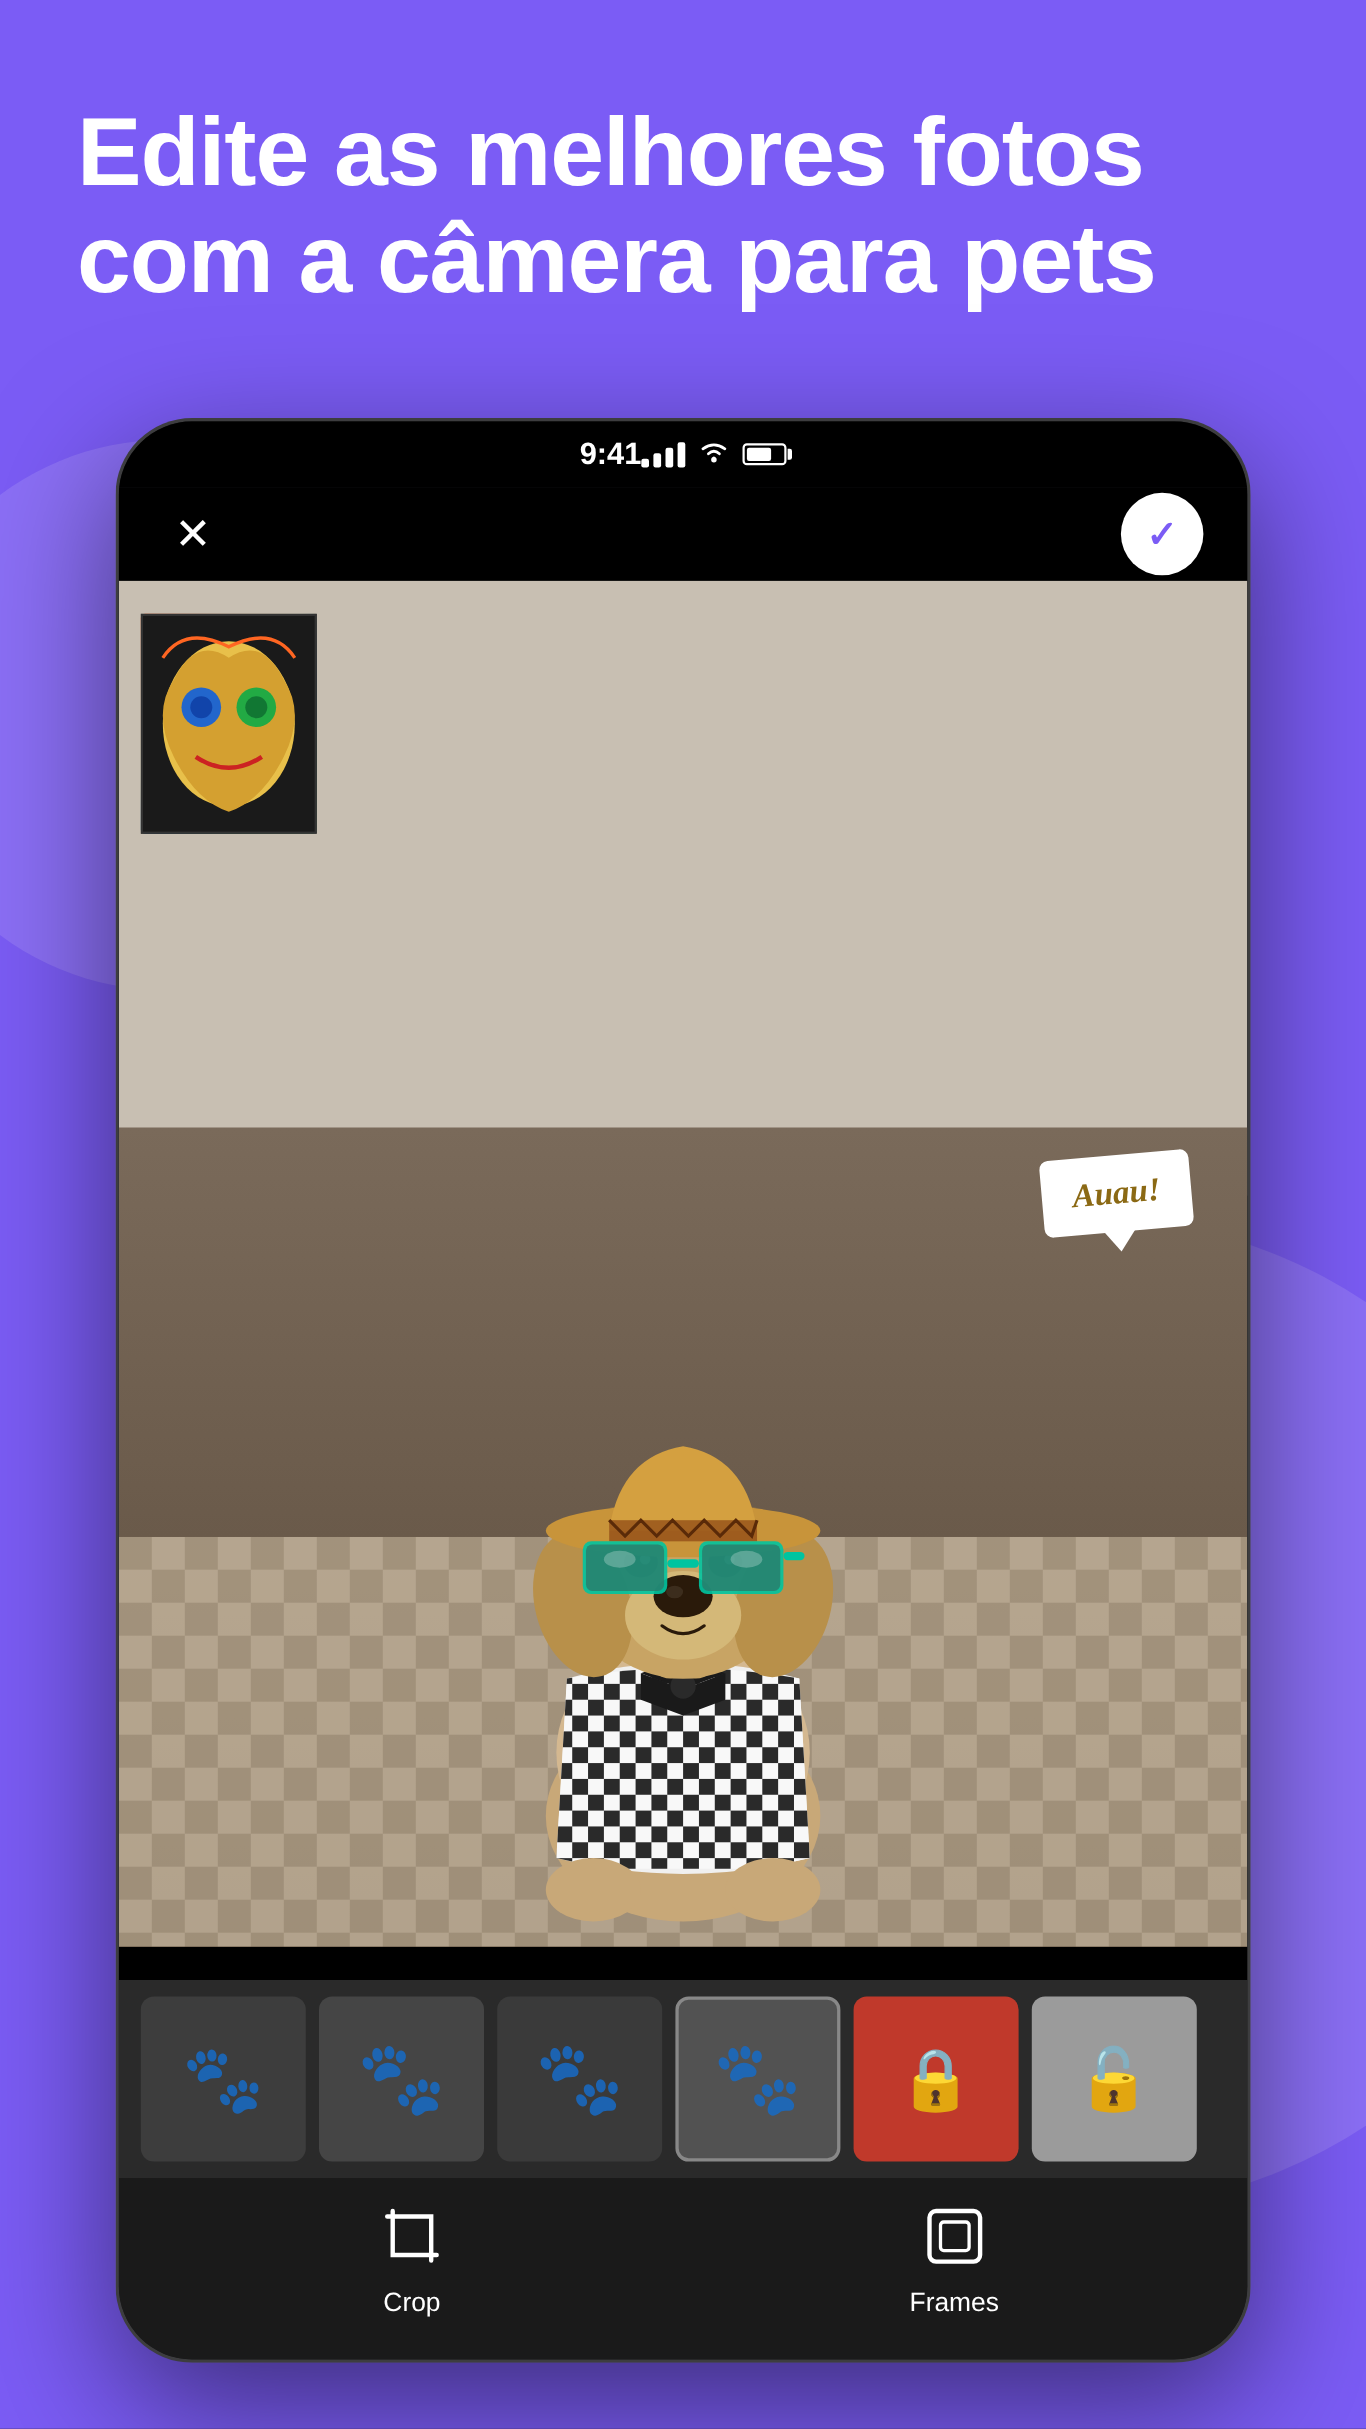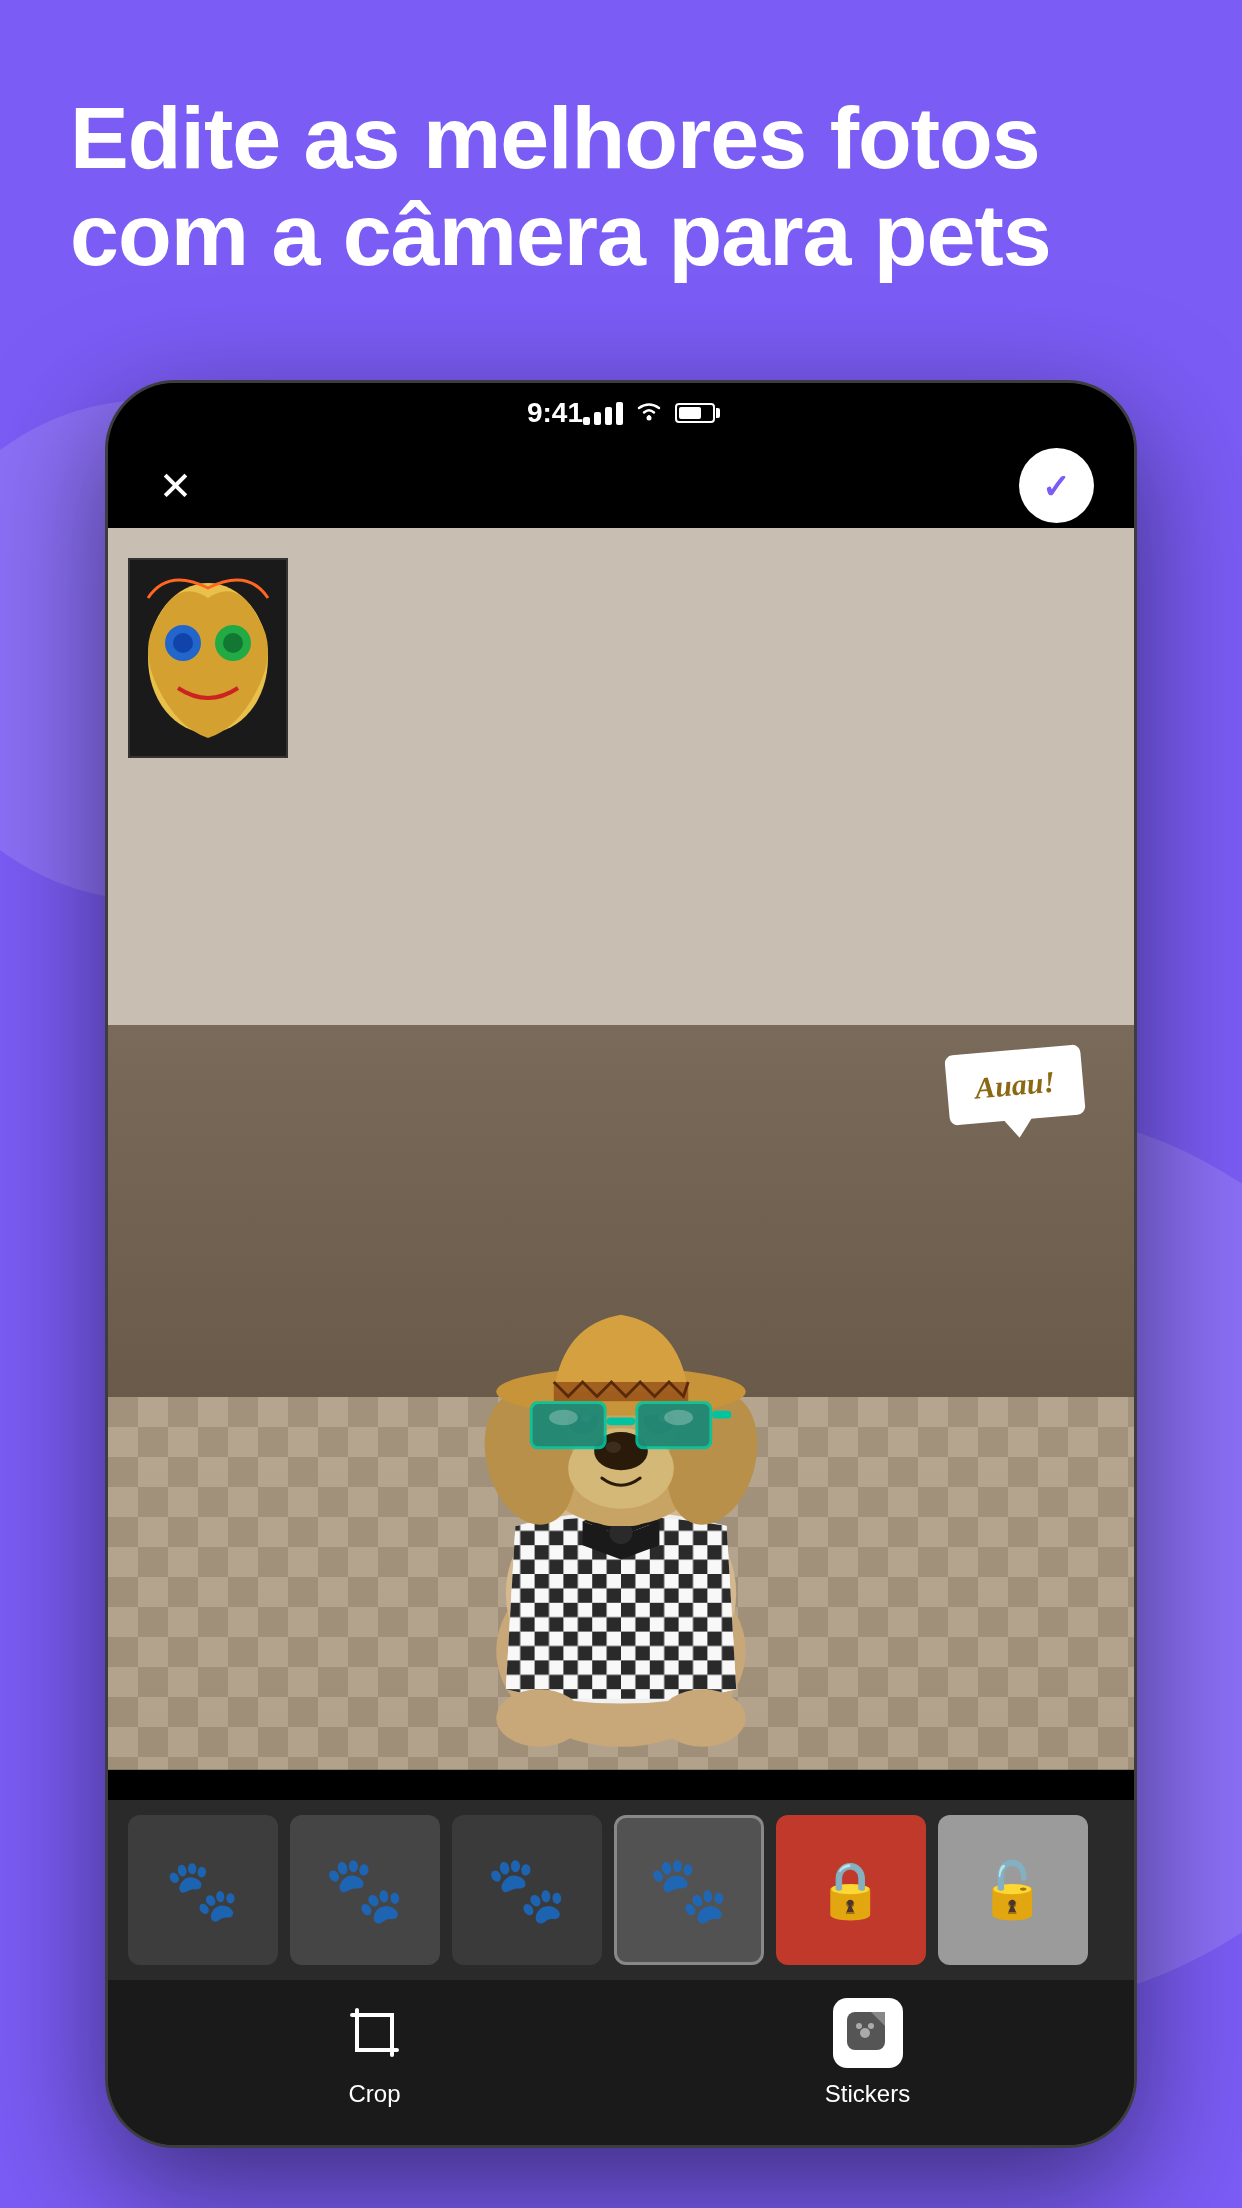--- a/index.html
+++ b/index.html
@@ -481,31 +481,26 @@
           <svg width="55" height="55" viewBox="0 0 55 55" fill="none">
             <path d="M10 5 L10 45 L50 45" stroke="white" stroke-width="4" stroke-linecap="round" fill="none"></path>
             <path d="M5 10 L45 10 L45 50" stroke="white" stroke-width="4" stroke-linecap="round" fill="none"></path>
             <rect x="10" y="10" width="35" height="35" stroke="white" stroke-width="2.5" fill="none"></rect>
           </svg>
         </div>
         <span class="tool-label">Crop</span>
       </div>
 
 
+
       <div class="tool-item">
-        <div class="tool-icon-wrap" style="background:#fff; border-radius:14px; padding:8px;">
-          <svg width="50" height="50" viewBox="0 0 50 50" fill="none">
-
-            <rect x="4" y="4" width="38" height="38" rx="8" fill="#555"></rect>
-            <path d="M28 4 L42 4 L42 18 Q35 11 28 4Z" fill="#888"></path>
-
-            <circle cx="22" cy="25" r="5" fill="#aaa"></circle>
-            <circle cx="16" cy="18" r="3" fill="#aaa"></circle>
-            <circle cx="28" cy="18" r="3" fill="#aaa"></circle>
+        <div class="tool-icon-wrap">
+          <svg width="58" height="58" viewBox="0 0 58 58" fill="none">
+            <rect x="6" y="6" width="46" height="46" rx="6" stroke="white" stroke-width="4" fill="none"></rect>
+            <rect x="16" y="16" width="26" height="26" rx="3" stroke="white" stroke-width="3" fill="none"></rect>
           </svg>
         </div>
-        <span class="tool-label">Stickers</span>
-      </div>
-
+        <span class="tool-label">Frames</span>
+      </div>
     </div>
 
   </div>
 </div>
 
 </body></html>

